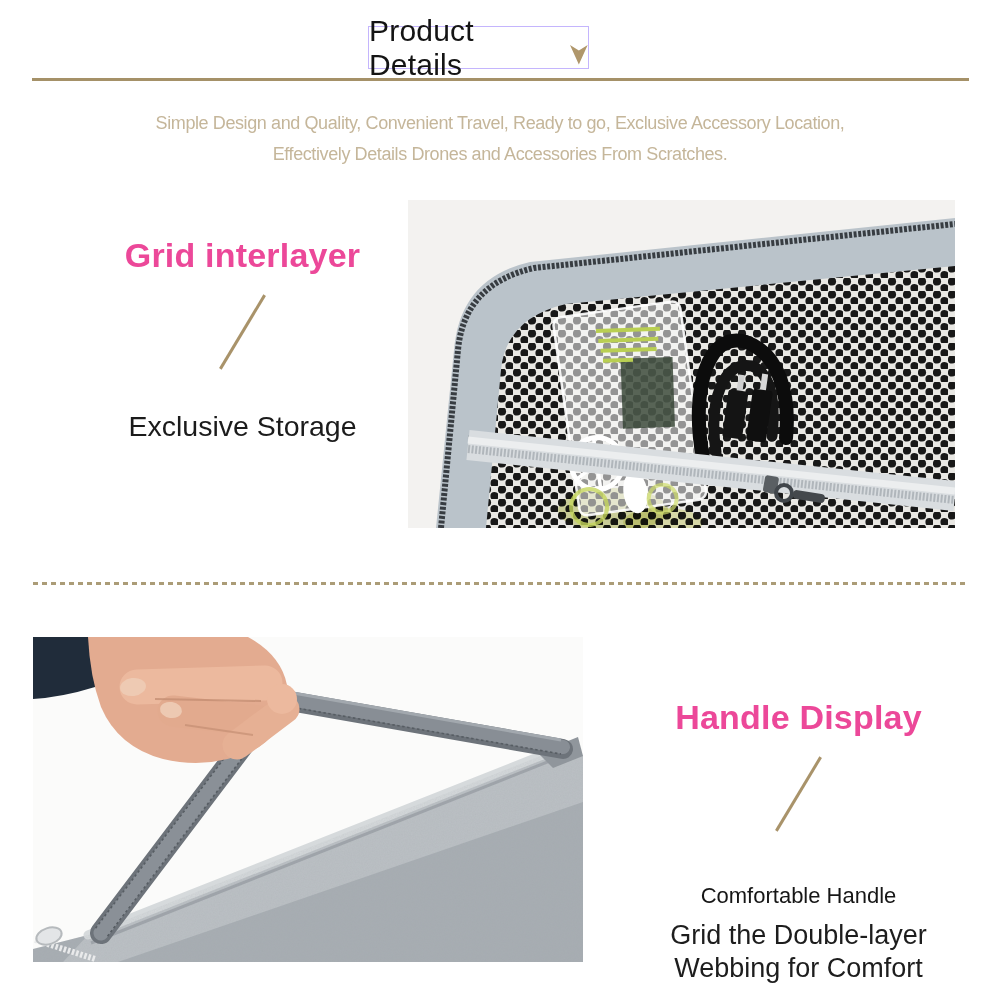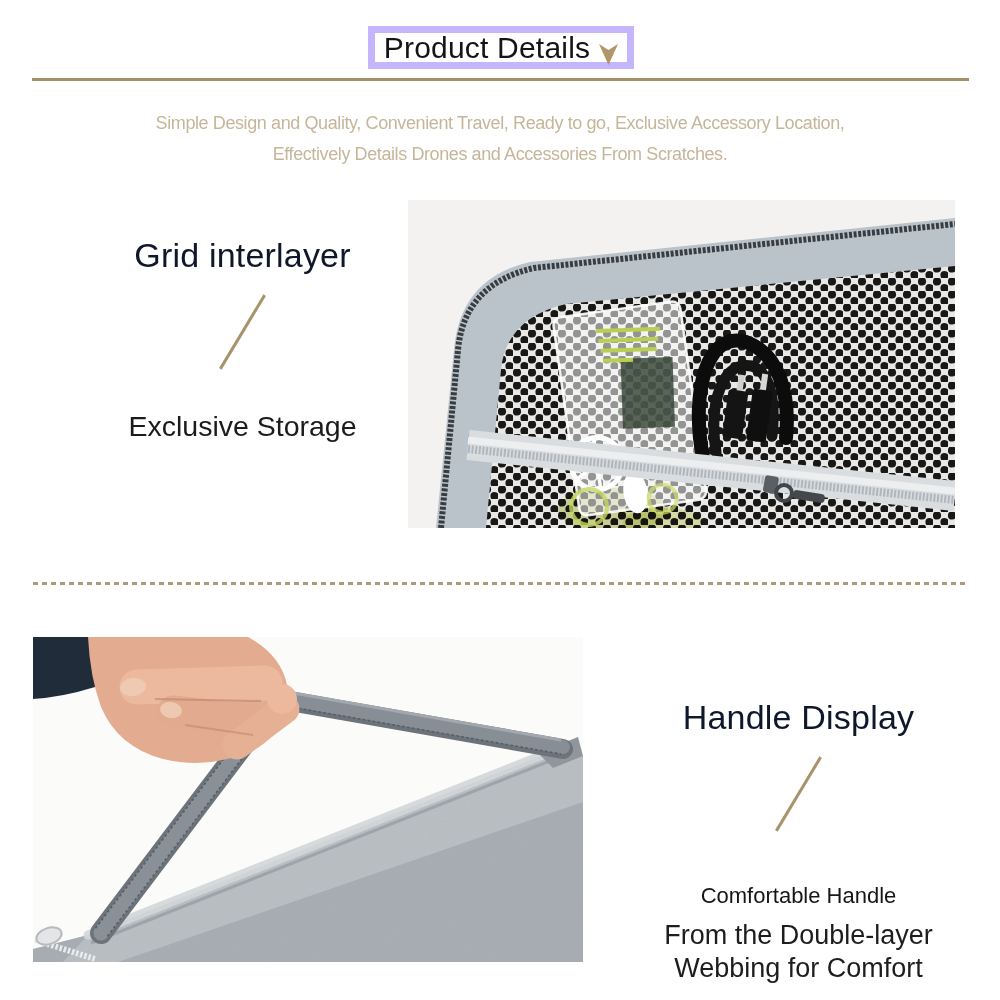--- a/index.html
+++ b/index.html
@@ -2,34 +2,34 @@
 <html><head>
 <meta charset="utf-8">
 <style>
   html,body{margin:0;padding:0;background:#ffffff;}
   .canvas{
     position:relative;width:1000px;height:1000px;background:#ffffff;overflow:hidden;
     font-family:"Liberation Sans","DejaVu Sans",sans-serif;color:#161616;
   }
   
   .title-box{
-    position:absolute;left:368px;top:26px;width:266px;height:43px;box-sizing:border-box;
-    border:7px solid #c4b5fd;background:#fff;
+    position:absolute;left:368px;top:26px;width:221px;height:43px;box-sizing:border-box;
+    border:1px solid #c4b5fd;background:#fff;
     display:flex;align-items:center;justify-content:center;gap:9px;
     font-size:30px;letter-spacing:.2px;color:#141414;
   }
   .title-box .chev{display:inline-block;width:19px;height:21px;margin-top:2px;}
   .gold-rule{position:absolute;left:32px;top:78px;width:937px;height:3px;background:#a59168;}
   .intro{
     position:absolute;left:0;top:90px;width:1000px;text-align:center;
     font-size:18px;line-height:31px;letter-spacing:-.4px;color:#c5b69a;
   }
   
   .tblock{position:absolute;text-align:center;}
-  .tblock h2{margin:0;font-size:34px;line-height:40px;font-weight:normal;color:#0f172a;letter-spacing:.2px;}
+  .tblock h2{margin:0;font-size:34px;line-height:40px;font-weight:bold;color:#ec4899;letter-spacing:.2px;}
   .slash{width:3px;height:86px;background:#a9936a;transform:rotate(31deg);margin:14px auto 0;}
   .block-grid{left:55px;top:235px;width:375px;}
   .block-grid .desc{margin-top:36px;font-size:28.5px;line-height:31px;color:#1b1b1b;}
   .block-handle{left:611px;top:678px;width:375px;margin-top:19px;}
   .block-handle .sub{margin-top:41px;font-size:22px;line-height:36px;color:#161616;}
   .block-handle .desc{margin-top:5px;font-size:27px;line-height:33px;color:#1d1d1d;}
   
   figure{margin:0;padding:0;position:absolute;}
   .photo-mesh{left:408px;top:200px;width:547px;height:328px;}
   .photo-handle{left:33px;top:637px;width:550px;height:325px;}
@@ -180,18 +180,18 @@
         <line x1="220" y1="98" x2="152" y2="88" stroke="#c08a6f" stroke-width="2" opacity=".6"></line>
       </g>
     </svg>
   </figure>
 
   <div class="tblock block-handle">
     <h2>Handle Display</h2>
     <div class="slash"></div>
     <div class="sub">Comfortable Handle</div>
     <div class="desc">
-      <span>From the Double-layer</span><br>
+      <span>Grid the Double-layer</span><br>
       <span>Webbing for Comfort</span>
     </div>
   </div>
 
 </div>
 
 </body></html>

